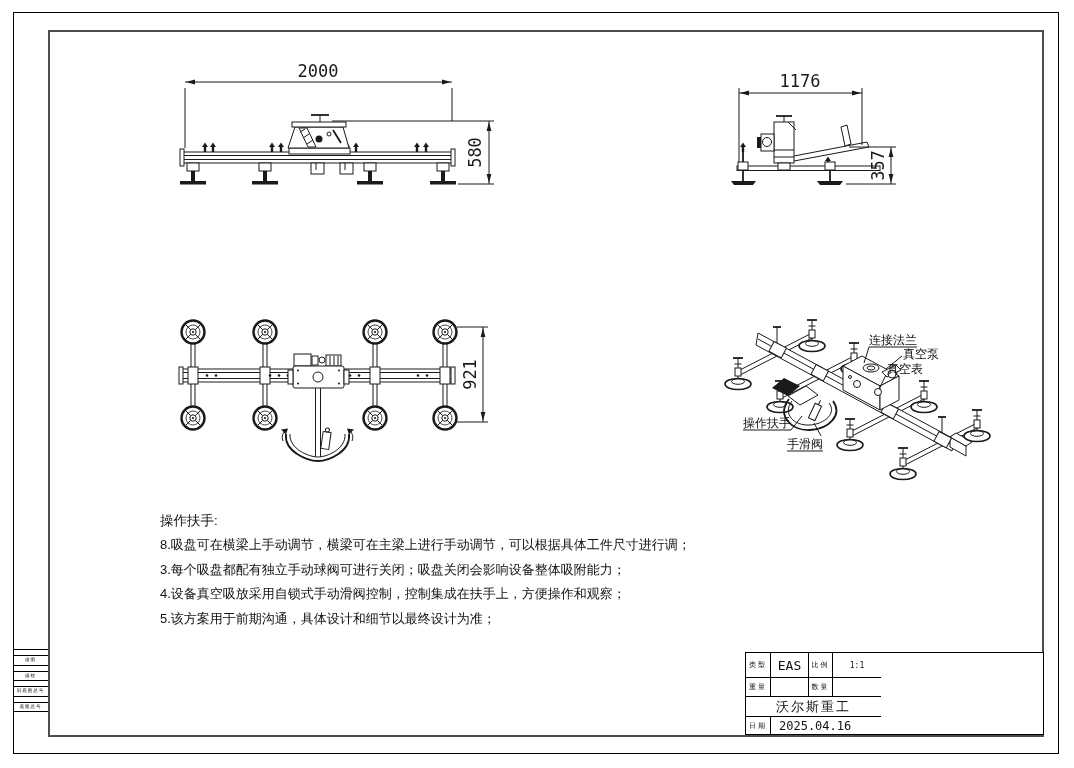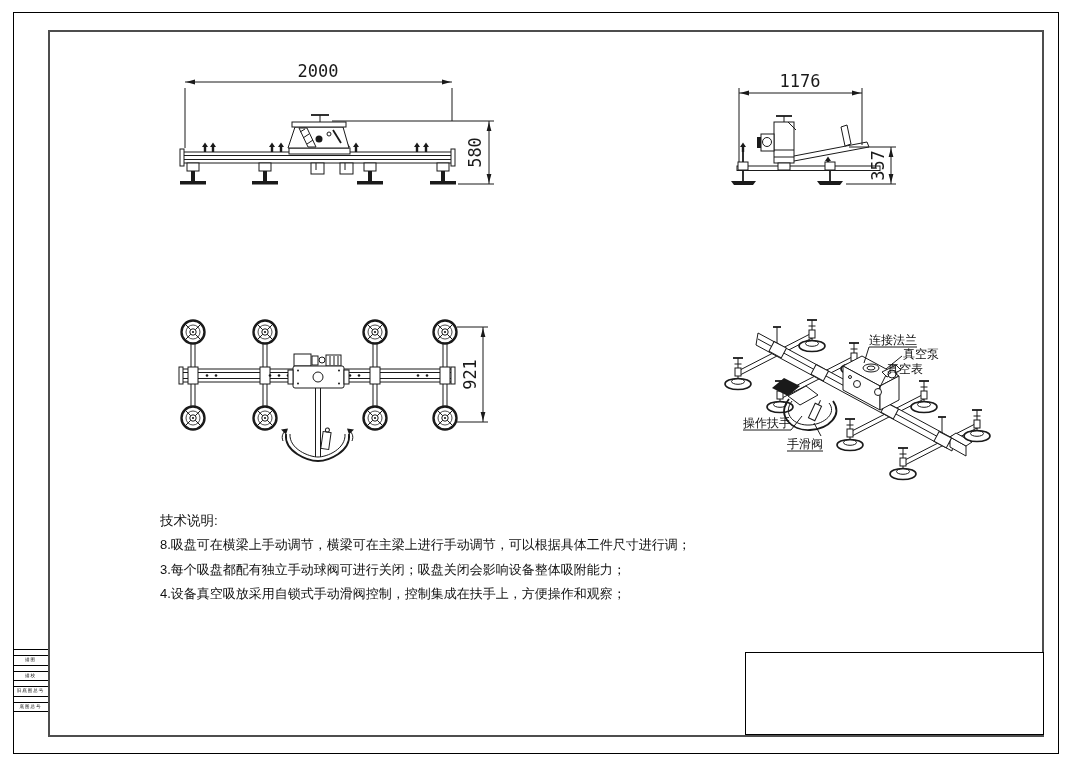--- a/index.html
+++ b/index.html
@@ -357,20 +357,37 @@
     </g>
     <g>
       <text class="lbl" x="787" y="448">手滑阀</text>
       <line x1="787" y1="451" x2="823" y2="451" class="ln"></line>
       <line x1="821" y1="436" x2="814" y2="423" class="ln"></line>
     </g>
   </g>
 </svg>
 
 <div class="abs notes">
-  <div class="notes-title">技术说明:</div>
+  <div class="notes-title">操作扶手:</div>
   <div class="notes-item">8.吸盘可在横梁上手动调节，横梁可在主梁上进行手动调节，可以根据具体工件尺寸进行调；</div>
   <div class="notes-item">3.每个吸盘都配有独立手动球阀可进行关闭；吸盘关闭会影响设备整体吸附能力；</div>
   <div class="notes-item">4.设备真空吸放采用自锁式手动滑阀控制，控制集成在扶手上，方便操作和观察；</div>
+  <div class="notes-item">5.该方案用于前期沟通，具体设计和细节以最终设计为准；</div>
 </div>
 
 <div class="abs title-block">
+  <div class="tb-grid">
+    <div class="tb-cell first tb-lab">类型</div>
+    <div class="tb-cell tb-val-big">EAS</div>
+    <div class="tb-cell tb-lab">比例</div>
+    <div class="tb-cell tb-val-sm">1:1</div>
+
+    <div class="tb-cell first tb-lab">重量</div>
+    <div class="tb-cell tb-val-big"></div>
+    <div class="tb-cell tb-lab">数量</div>
+    <div class="tb-cell tb-val-sm"></div>
+
+    <div class="tb-cell first span4 tb-company">沃尔斯重工</div>
+
+    <div class="tb-cell first last-row tb-lab">日期</div>
+    <div class="tb-cell last-row span3 tb-date">2025.04.16</div>
+  </div>
 </div>
 
 </body></html>

